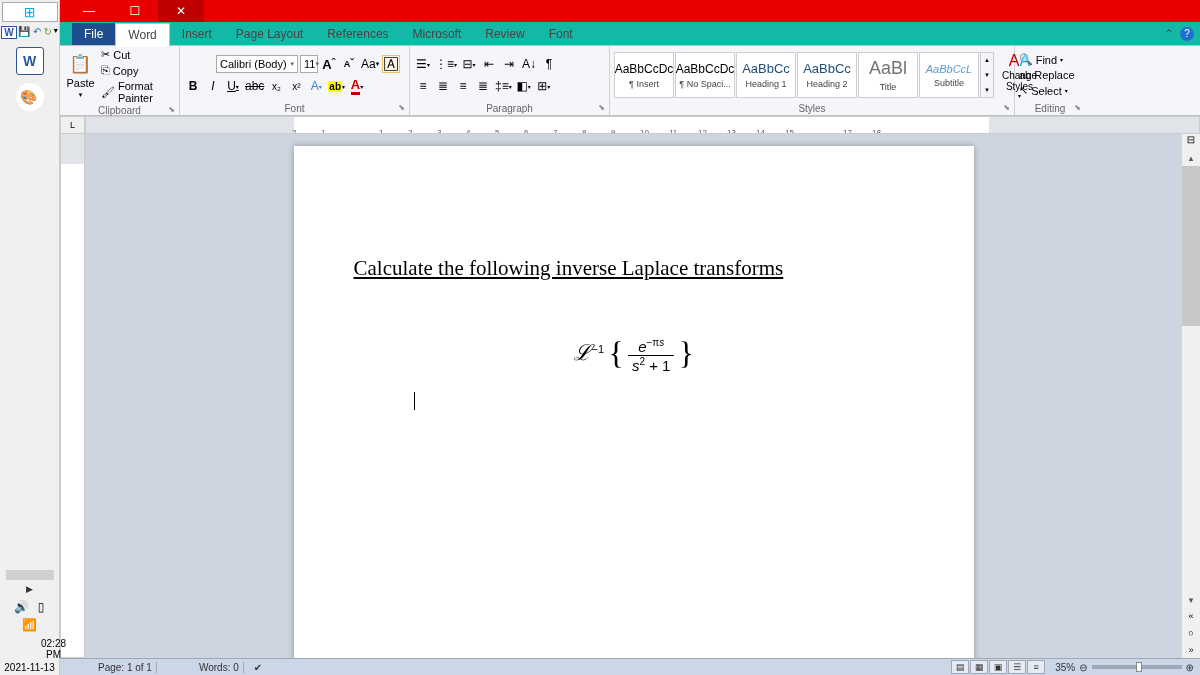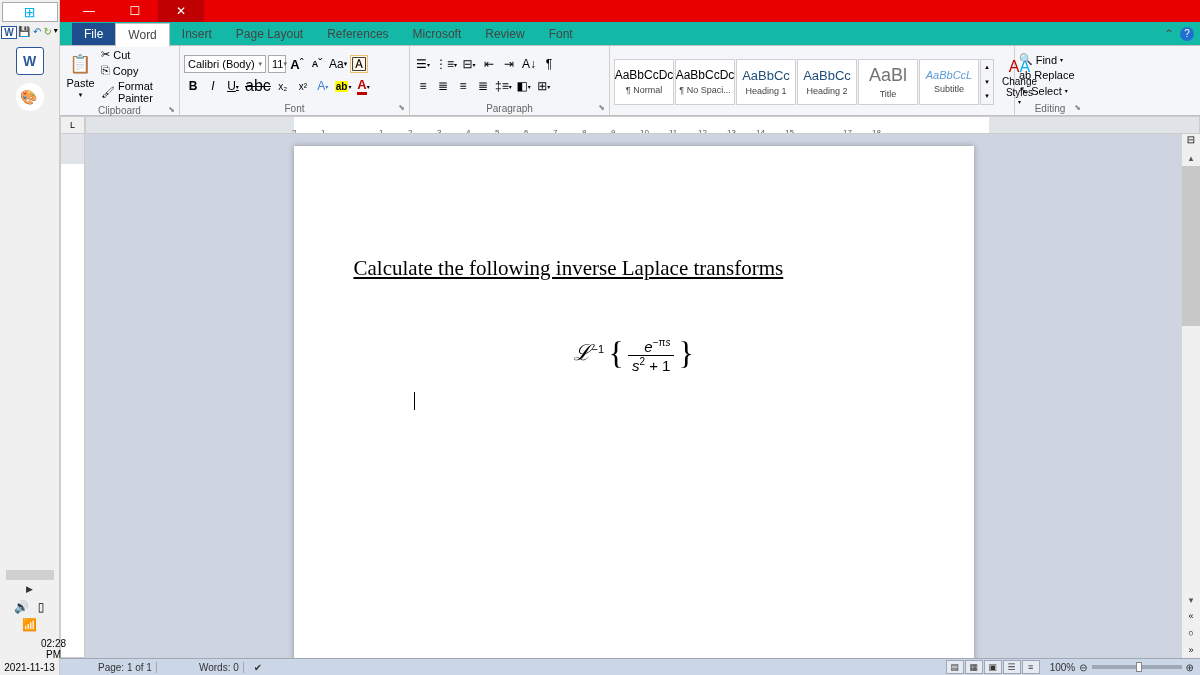--- a/index.html
+++ b/index.html
@@ -41,27 +41,27 @@
 
 .g-clipboard { width: 120px; }
 .paste-btn { display: flex; flex-direction: column; align-items: center; justify-content: center; gap: 2px; font-size: 11px; width: 40px; height: 50px; }
 .paste-btn .icon { font-size: 18px; }
 .clipboard-small { display: flex; flex-direction: column; gap: 3px; font-size: 11px; }
 .clipboard-small > div { display: flex; align-items: center; gap: 3px; }
 
 .g-font { width: 230px; }
 .font-rows { display: flex; flex-direction: column; gap: 4px; width: 100%; }
 .font-row { display: flex; gap: 2px; align-items: center; }
-.font-name-sel { width: 82px; height: 18px; border: 1px solid #aaa; font-size: 11px; padding: 0 3px; display: flex; align-items: center; background: #fff; }
+.font-name-sel { width: 82px; height: 18px; border: 1px solid #aaa; font-size: 11px; padding: 0 3px; display: flex; align-items: center; background: #fff; margin-left: 32px; }
 .font-size-sel { width: 18px; height: 18px; border: 1px solid #aaa; font-size: 11px; padding: 0 3px; display: flex; align-items: center; background: #fff; }
 .dd-arr { font-size: 7px; color: #666; margin-left: auto; }
 .btn-ic { min-width: 18px; height: 18px; display: flex; align-items: center; justify-content: center; font-size: 12px; border: 1px solid transparent; }
 .A-big { font-size: 13px; } .A-small { font-size: 9px; }
 .bold { font-weight: bold; } .italic { font-style: italic; } .underline { text-decoration: underline; }
-.strike { text-decoration: line-through; font-size: 16px; }
+.strike { text-decoration: line-through; font-size: 12px; }
 .sub { font-size: 10px; } .sup { font-size: 10px; }
 .highlight-A { background: #ffff00; padding: 0 1px; font-size: 10px; font-weight: bold; }
 .color-A { color: #c00000; font-weight: bold; font-size: 13px; border-bottom: 3px solid #c00000; }
 
 .g-paragraph { width: 200px; }
 .para-rows { display: flex; flex-direction: column; gap: 4px; }
 .para-row { display: flex; gap: 2px; }
 
 .g-styles { width: 405px; }
 .styles-gallery { display: flex; gap: 1px; align-items: center; }
@@ -95,21 +95,21 @@
 .v-ruler { width: 25px; background: #fff; border: 1px solid #ccc; border-top: none; font-size: 7px; position: relative; }
 .v-ruler .shade { position: absolute; top: 0; left: 0; right: 0; height: 30px; background: #e0e3e8; }
 .doc-scroll { flex: 1; display: flex; justify-content: center; padding-top: 12px; }
 .page { width: 680px; height: 880px; background: #fff; box-shadow: 0 0 6px rgba(0,0,0,0.3); padding: 110px 60px; font-family: 'Times New Roman', serif; }
 .doc-text { font-size: 21px; font-family: 'Times New Roman', serif; text-decoration: underline; }
 .formula { margin-top: 50px; text-align: center; font-family: 'Times New Roman', serif; font-size: 18px; }
 .formula .L { font-style: italic; font-family: 'Brush Script MT', cursive; font-size: 22px; }
 .formula .exp { font-size: 11px; vertical-align: super; }
 .formula .brace { font-size: 32px; font-family: serif; position: relative; top: 4px; }
 .formula .frac { display: inline-block; text-align: center; vertical-align: middle; margin: 0 4px; }
-.formula .num { display: block; border-bottom: 1px solid #000; padding: 0 4px; font-size: 15px; text-align: right; }
+.formula .num { display: block; border-bottom: 1px solid #000; padding: 0 4px; font-size: 15px; }
 .formula .den { display: block; padding: 0 4px; font-size: 15px; }
 .cursor-blink { display: inline-block; width: 1px; height: 18px; background: #000; margin-left: 60px; margin-top: 18px; }
 .v-scrollbar { width: 18px; background: #f0f0f0; display: flex; flex-direction: column; }
 .v-scrollbar .arr { height: 16px; display: flex; align-items: center; justify-content: center; font-size: 9px; color: #555; }
 .v-scrollbar .track { flex: 1; position: relative; }
 .v-scrollbar .thumb { position: absolute; top: 0; width: 100%; height: 160px; background: #c8c8c8; }
 .v-scrollbar .nav-controls { height: 50px; display: flex; flex-direction: column; }
 .v-scrollbar .nav-controls span { flex: 1; display: flex; align-items: center; justify-content: center; font-size: 9px; }
 
 .statusbar { position: absolute; left: 60px; right: 0; bottom: 0; height: 17px; background: #cbd6e6; display: flex; align-items: center; font-size: 10px; color: #333; padding: 0 6px; gap: 10px; border-top: 1px solid #a0a8b8; }
@@ -263,21 +263,21 @@
         </div>
       </div>
       <div class="ribbon-group-label">Paragraph</div>
     </div>
 
     <div class="ribbon-group g-styles">
       <div class="ribbon-group-content">
         <div class="styles-gallery">
           <div class="style-item">
               <span class="sample">AaBbCcDc</span>
-              <span class="lbl">¶ Normal</span>
+              <span class="lbl">¶ Insert</span>
             </div>
           <div class="style-item">
               <span class="sample">AaBbCcDc</span>
               <span class="lbl">¶ No Spaci...</span>
             </div>
           <div class="style-item">
               <span class="sample h1">AaBbCc</span>
               <span class="lbl">Heading 1</span>
             </div>
           <div class="style-item">
@@ -297,20 +297,21 @@
               <span>▾</span>
               <span>▾</span>
             </div>
         </div>
         <div class="change-styles">
           <span class="letters"><span class="A1">A</span><span class="A2">A</span></span>
           <span>Change Styles</span>
           <span style="font-size:6px;">▾</span>
         </div>
       </div>
+      <div class="ribbon-group-label">Styles</div>
     </div>
 
     <div class="ribbon-group g-editing">
       <div class="ribbon-group-content">
         <div class="editing-col">
           <div>
               <span>🔍</span>
               <span>Find</span>
               <span style="font-size:6px;">▾</span>
             </div>
@@ -396,20 +397,20 @@
   <span>✔</span>
   <span class="sb-spacer"></span>
   <div class="view-btns">
     <span class="vb">▤</span>
     <span class="vb">▦</span>
     <span class="vb">▣</span>
     <span class="vb">☰</span>
     <span class="vb">≡</span>
   </div>
   <div class="zoom">
-    <span>100%</span>
+    <span>35%</span>
     <span>⊖</span>
     <div class="zoom-slider">
         <div class="knob"></div>
       </div>
     <span>⊕</span>
   </div>
 </div>
 
 </body></html>

